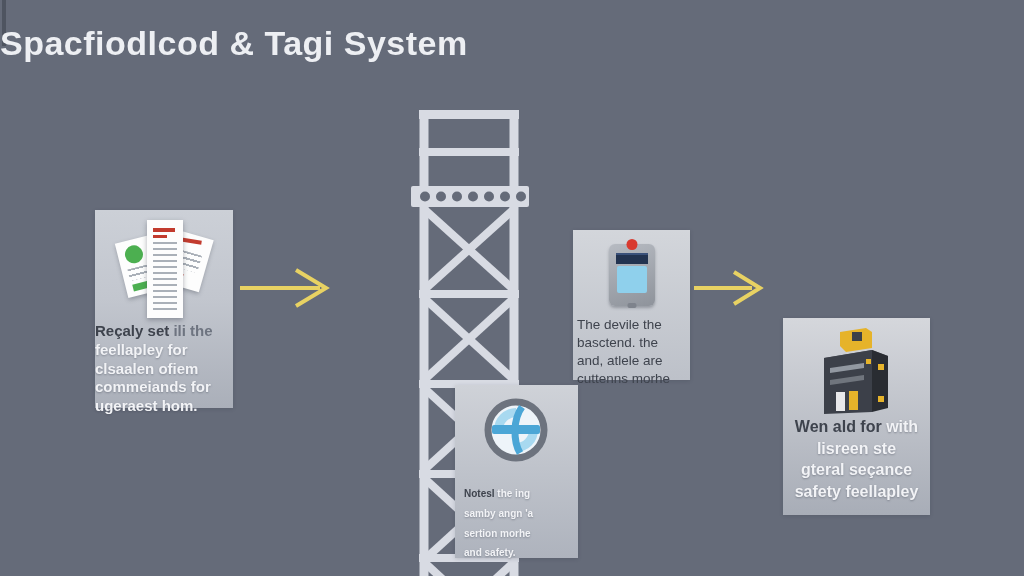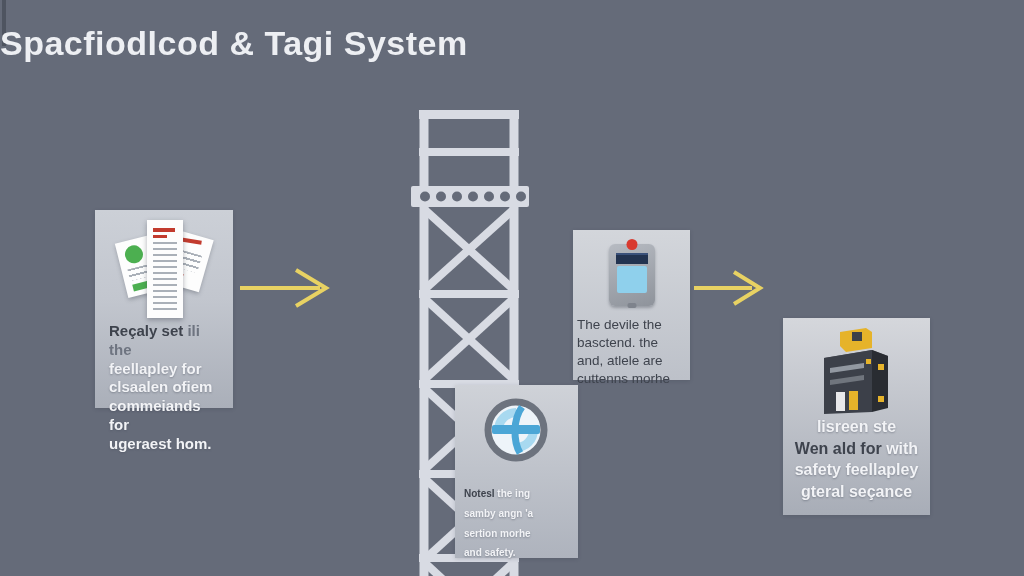--- a/index.html
+++ b/index.html
@@ -24,21 +24,21 @@
   .card-docs{left:95px;top:210px;width:138px;height:198px;
              background:linear-gradient(180deg,#ccd0d7 0%,#c2c6ce 45%,#aaafb9 100%)}
   .card-device{left:573px;top:230px;width:117px;height:150px;
              background:linear-gradient(180deg,#d3d6db,#bdc1c9)}
   .card-globe{left:455px;top:385px;width:123px;height:173px;z-index:3;
              background:linear-gradient(180deg,#cfd2d8,#aeb3bd)}
   .card-building{left:783px;top:318px;width:147px;height:197px;
              background:linear-gradient(180deg,#d5d7dc,#a8adb7)}
 
   .card-text{position:absolute;left:0;right:0}
-  .card-docs .card-text{top:112px;padding:0 14px;font-size:15px;line-height:18.8px;font-weight:bold}
+  .card-docs .card-text{top:112px;padding:0 0;font-size:15px;line-height:18.8px;font-weight:bold}
   .card-device .card-text{top:86px;font-size:13.5px;line-height:18px;padding:0 4px}
   .card-globe .card-text{top:99px;padding:0 9px;font-size:10px;line-height:19.8px;font-weight:bold}
   .card-building .card-text{top:98px;text-align:center;font-size:16px;line-height:21.5px;padding:0 4px;font-weight:bold}
   .tone-dark{color:var(--card-text-dark)}
   .tone-light{color:var(--card-text-light);text-shadow:0 1px 2px rgba(72,78,91,.45)}
   .tone-dim{color:var(--card-text-dim)}
 
   
   .docs-icon{position:absolute;left:14px;top:8px;width:110px;height:104px}
   .paper{position:absolute;background:#fdfdfd;box-shadow:0 2px 4px rgba(55,60,72,.35)}
@@ -193,20 +193,20 @@
       <polygon points="56,24 72,30 72,82 56,86" fill="#292c32"></polygon>
       <polygon points="14,42 48,37 48,42 14,47" fill="#9298a1"></polygon>
       <polygon points="14,54 48,49 48,54 14,59" fill="#70757d"></polygon>
       <rect x="20" y="66" width="9" height="19" fill="#e8e8ea"></rect>
       <rect x="33" y="65" width="9" height="19" style="fill:var(--building-yellow)"></rect>
       <rect x="50" y="33" width="5" height="5" style="fill:var(--building-yellow)"></rect>
       <rect x="62" y="38" width="6" height="6" style="fill:var(--building-yellow)"></rect>
       <rect x="62" y="70" width="6" height="6" style="fill:var(--building-yellow)"></rect>
     </svg>
     <div class="card-text">
+        <div><span class="tone-dark">Wen ald for</span><span class="tone-light"> with</span></div>
         <div><span class="tone-light">lisreen ste</span></div>
-        <div><span class="tone-dark">Wen ald for</span><span class="tone-light"> with</span></div>
+        <div><span class="tone-light">gteral seçance</span></div>
         <div><span class="tone-light">safety feellapley</span></div>
-        <div><span class="tone-light">gteral seçance</span></div>
       </div>
   </div>
 
 </div>
 
 </body></html>

